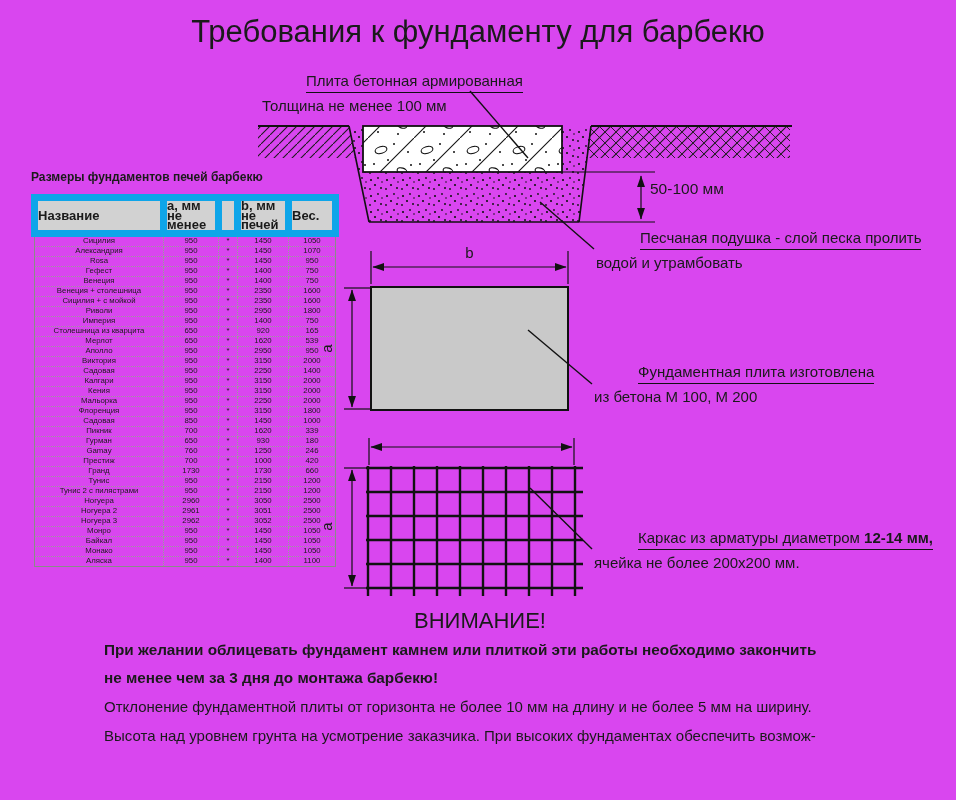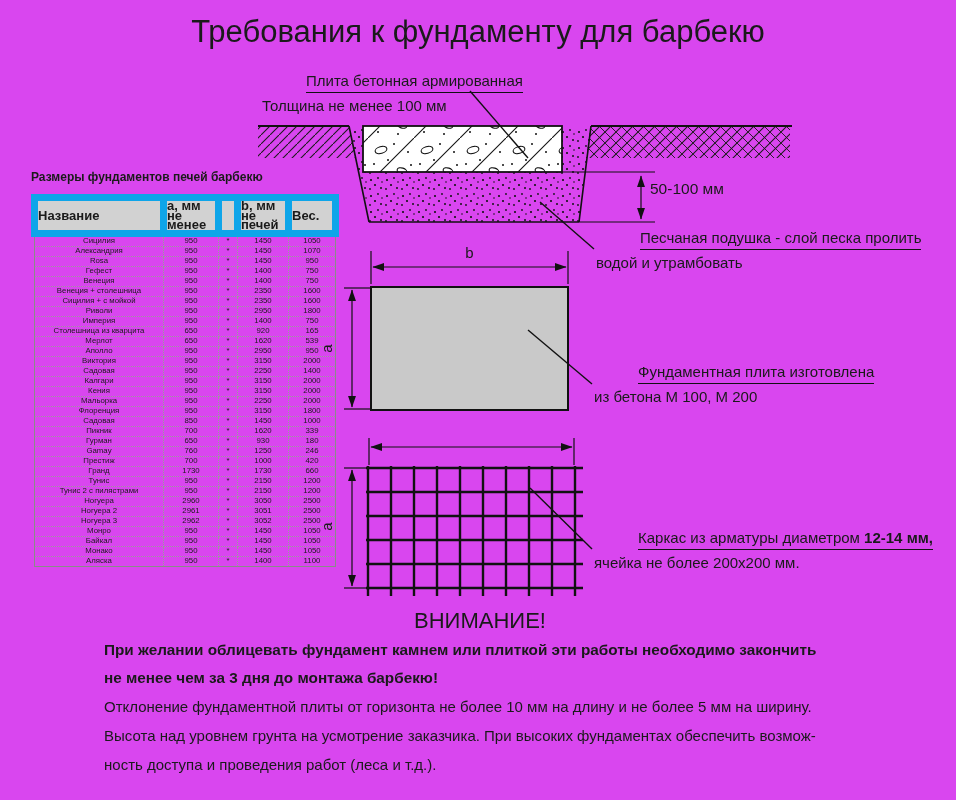--- a/index.html
+++ b/index.html
@@ -418,15 +418,14 @@
   <div class="abs lbl mesh-label">
     <span class="underlined"><span>Каркас из арматуры диаметром </span><span class="mesh-bold">12-14 мм,</span></span><br>
     <span>ячейка не более 200х200 мм.</span>
   </div>
 
   <div class="abs warn-line wl1">При желании облицевать фундамент камнем или плиткой эти работы необходимо закончить</div>
   <div class="abs warning-heading">ВНИМАНИЕ!</div>
   <div class="abs warn-line wl2">не менее чем за 3 дня до монтажа барбекю!</div>
   <div class="abs note-line n1">Отклонение фундаментной плиты от горизонта не более 10 мм на длину и не более 5 мм на ширину.</div>
   <div class="abs note-line n2">Высота над уровнем грунта на усмотрение заказчика. При высоких фундаментах обеспечить возмож-</div>
-  <div class="abs note-line n3">ность доступа и проведения работ (леса и т.д.).</div>
 
 </div>
 
 </body></html>

